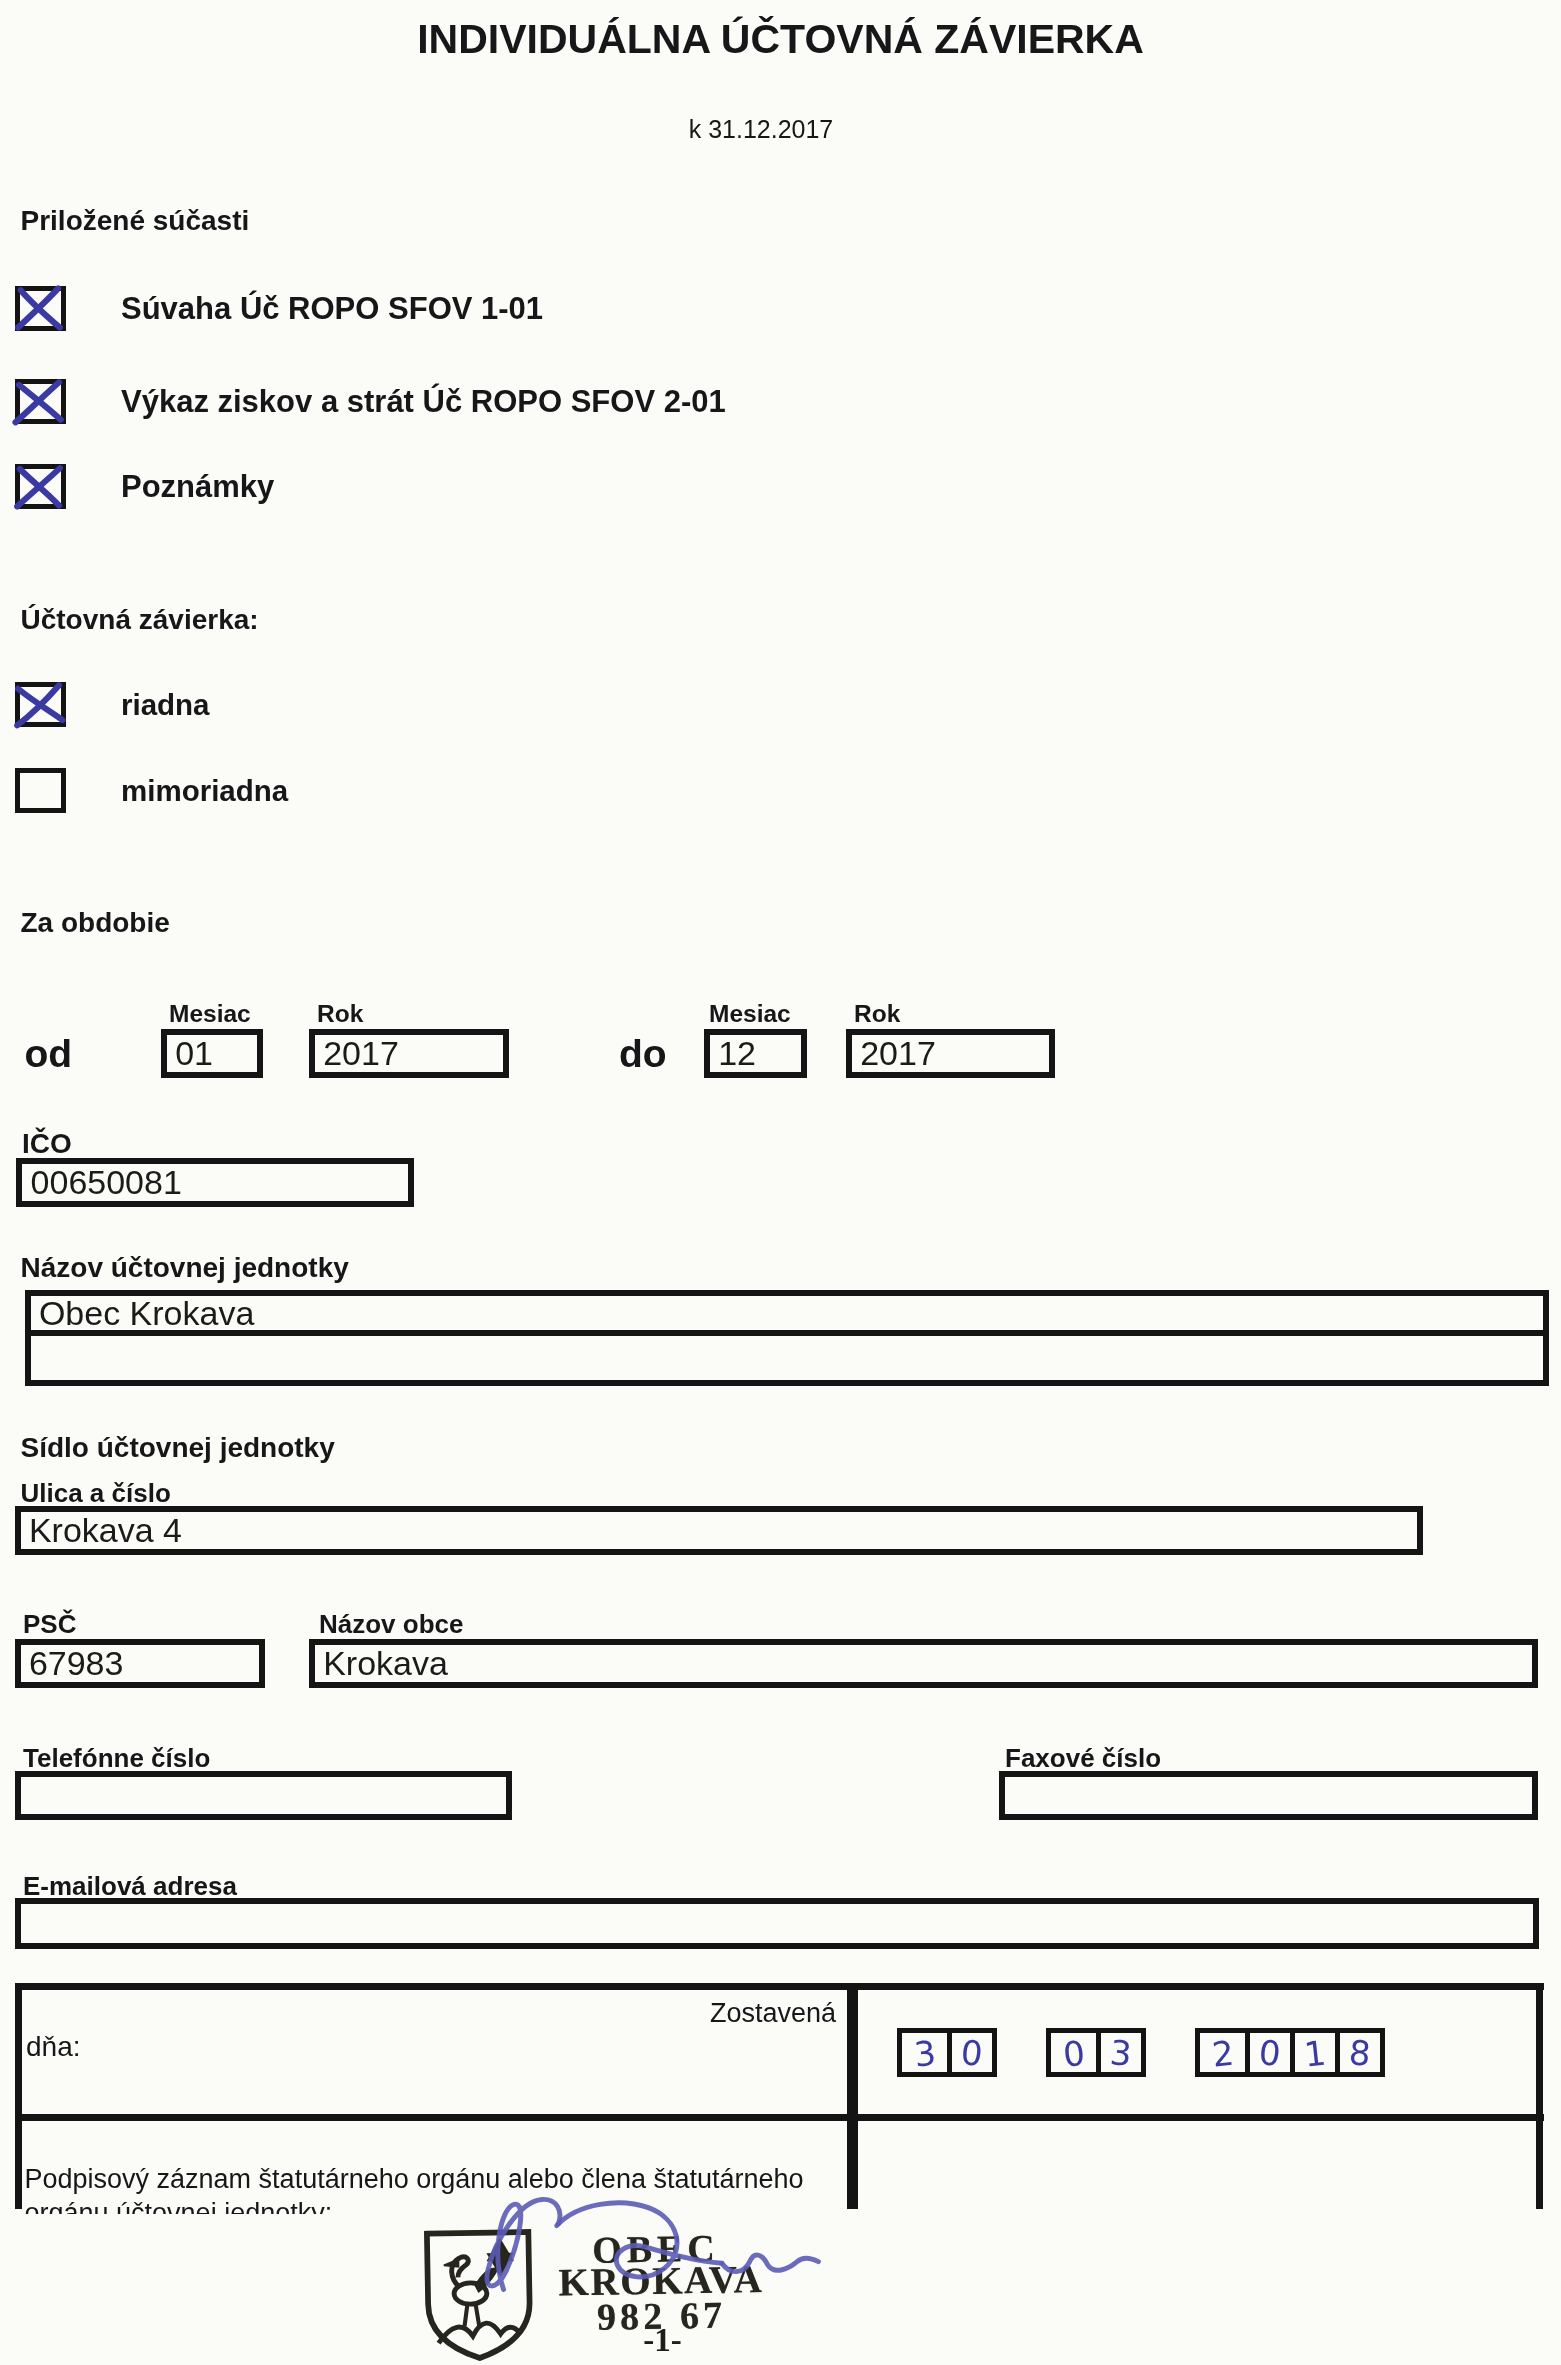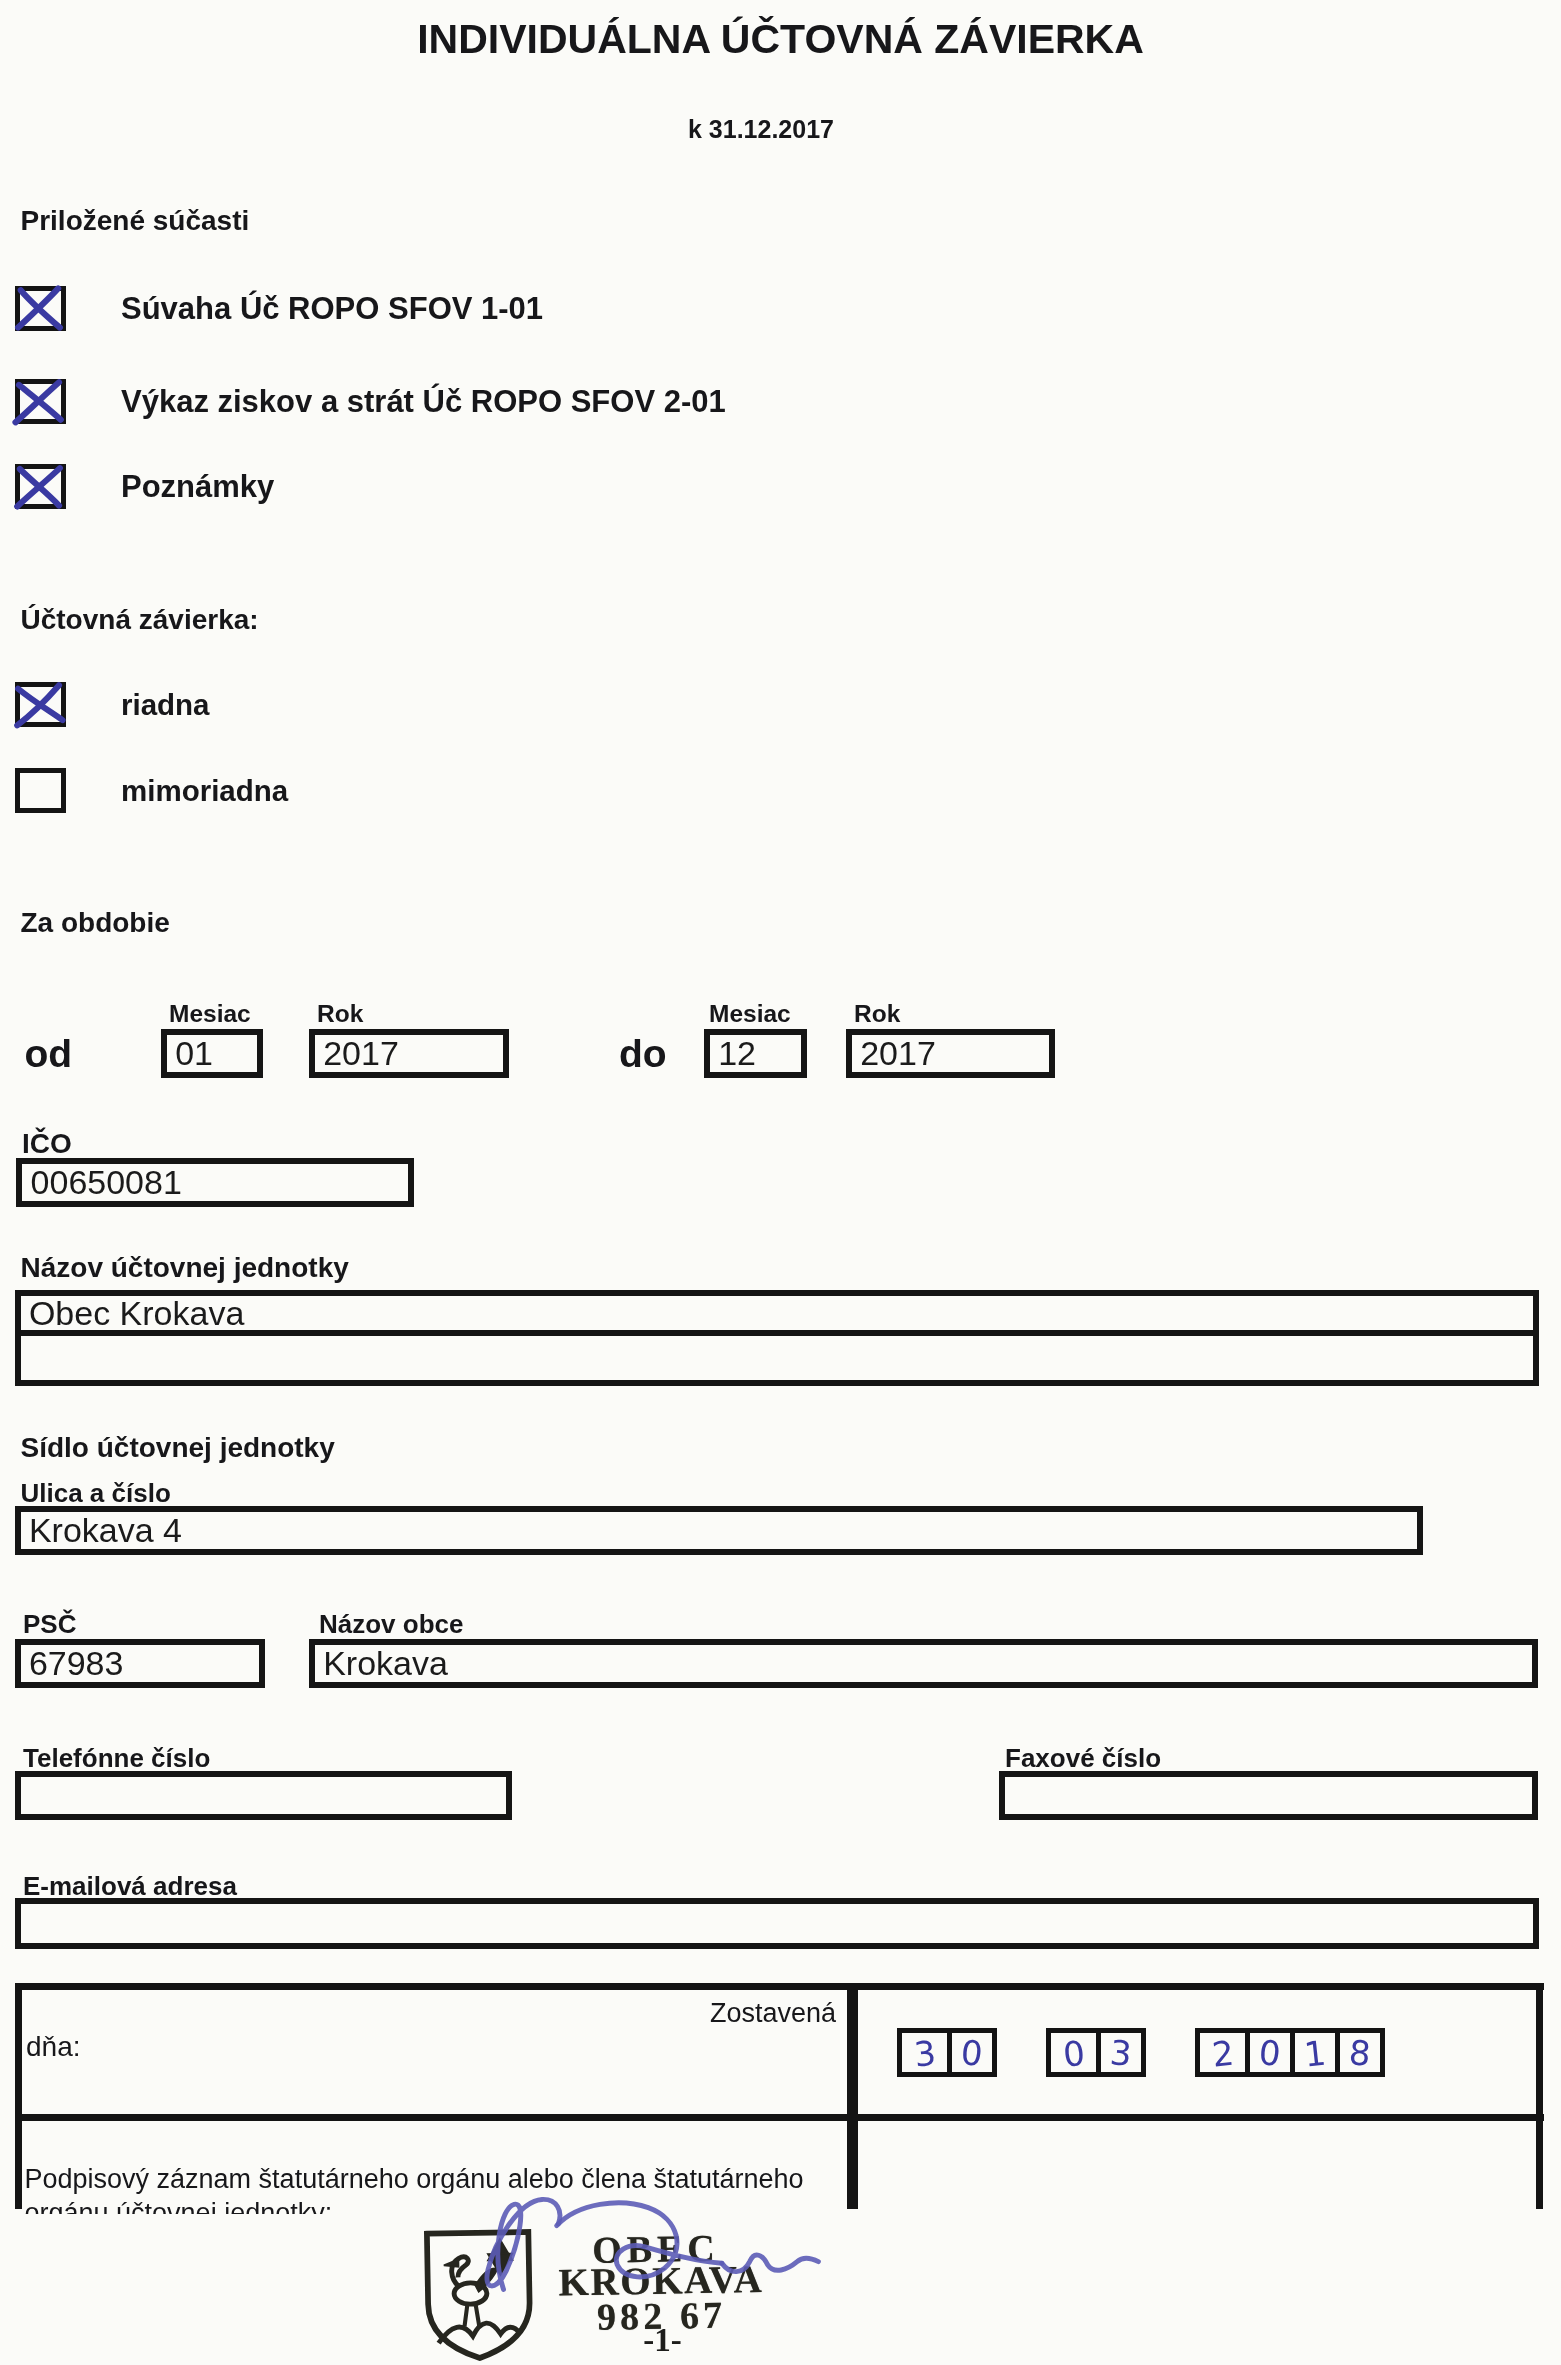--- a/index.html
+++ b/index.html
@@ -11,38 +11,38 @@
   }
   *{box-sizing:border-box;margin:0;padding:0;}
   html,body{background:#e8e8e6;}
   .page{
     position:relative;width:1561px;height:2366px;margin:0 auto;
     background:var(--paper);overflow:hidden;
     font-family:"Liberation Sans",sans-serif;color:var(--ink);
   }
   .abs{position:absolute;white-space:nowrap;}
   .ttl{width:100%;text-align:center;font-weight:bold;font-size:41px;letter-spacing:0px;}
-  .sub{width:1522px;text-align:center;font-weight:bold;font-size:25px;}
+  .sub{width:1522px;text-align:center;font-weight:normal;font-size:25px;}
   .h{font-weight:bold;font-size:28px;}
   .h2{font-weight:bold;font-size:26px;}
   .cbl{font-weight:bold;font-size:31px;line-height:45px;}
   .cbl2{font-weight:bold;font-size:29.5px;line-height:45px;}
   .flbl{font-weight:bold;font-size:24.5px;}
   .odlbl{font-weight:bold;font-size:39px;line-height:49px;}
   .plain{font-weight:normal;font-size:27px;}
 
   .checkbox{position:absolute;width:51px;height:45px;border:5.7px solid #141414;background:transparent;}
   .checkbox svg{position:absolute;left:-7.4px;top:-7.4px;width:54px;height:48px;overflow:visible;display:none;}
   .checkbox.checked svg{display:block;}
   .checkbox svg path{stroke:var(--pen);stroke-width:7;fill:none;stroke-linecap:round;}
 
   .fbox{position:absolute;border:6.5px solid #151515;display:flex;align-items:center;background:transparent;}
   .fbox .val{font-size:34px;padding-left:8.2px;white-space:nowrap;color:#1b1b1b;}
 
-  .name-box{display:block;}
+  .name-box{display:block;margin-left:10px;}
   .name-row1{height:40px;border-bottom:6.5px solid #151515;display:flex;align-items:center;}
   .name-row2{height:36px;}
 
   .tline{position:absolute;background:#141414;}
 
   .dgroup{position:absolute;display:flex;border:5.7px solid #131313;background:transparent;}
   .dcell{width:45px;height:39px;border-left:5.7px solid #131313;display:flex;align-items:center;justify-content:center;}
   .dcell:first-child{border-left:none;}
   .dcell span{font-family:"DejaVu Sans",sans-serif;font-size:34px;color:var(--pen);display:block;}
   .dcell:nth-child(odd) span{transform:rotate(-6deg) translateY(0.8px);}

